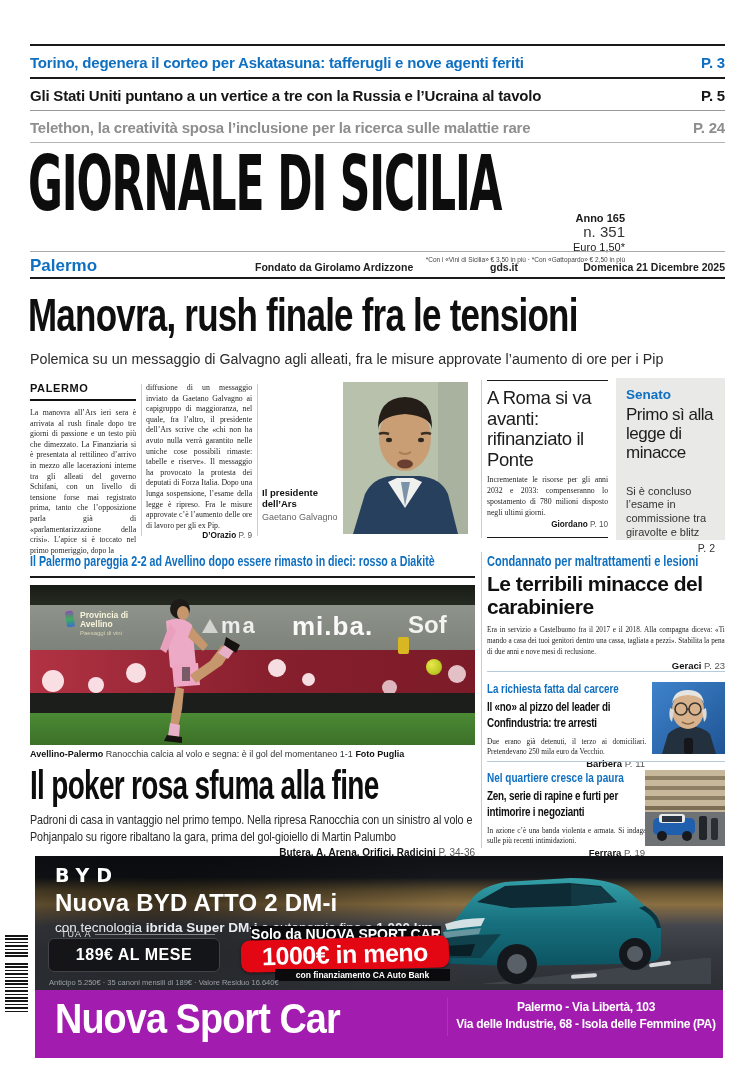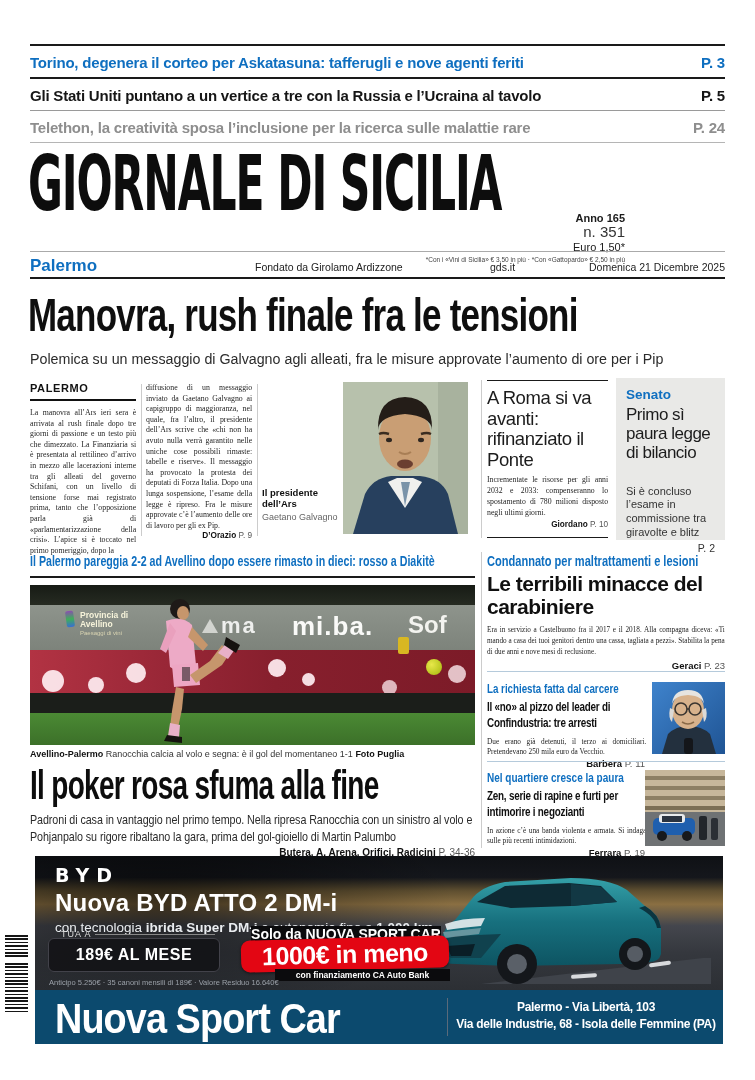--- a/index.html
+++ b/index.html
@@ -25,21 +25,21 @@
   .md-text{position:absolute;left:0;right:0;top:17px;text-align:center;font-family:"DejaVu Serif",serif;font-weight:700;font-size:19px;color:#d6001c;letter-spacing:-1px;}
   .md-line{position:absolute;left:18px;top:42px;width:22px;height:2px;background:#d6001c;border-radius:2px;box-shadow:0 2.5px 0 #1a8a30;}
   .mast-info{position:absolute;left:300px;top:212px;width:325px;text-align:right;color:#1a1a1a;line-height:1.1;}
   .mast-info .a{font-weight:700;font-size:11px;}
   .mast-info .n{font-size:15px;color:#333;}
   .mast-info .p{font-size:11px;}
   .mast-info .note{font-size:6.5px;color:#444;margin-top:3px;}
 
   
   .dl-ed{position:absolute;left:30px;top:256px;font-weight:700;font-size:17px;color:#0f6fc0;}
-  .dl-t{position:absolute;top:261px;font-size:10.5px;color:#222;}
+  .dl-t{position:absolute;top:261px;font-size:10.5px;color:#222;font-weight:bold;}
 
   
   .lead-h{position:absolute;left:28px;top:288px;font-weight:700;font-size:46px;color:#0f0f0f;letter-spacing:-1px;white-space:nowrap;transform:scaleX(0.76);transform-origin:0 0;}
   .lead-sub{position:absolute;left:30px;top:350px;font-size:15.5px;color:#2b2b2b;white-space:nowrap;transform:scaleX(0.92);transform-origin:0 0;}
 
   .serif{font-family:"Liberation Serif",serif;color:#1d1d1d;text-align:justify;}
   .colbody{font-size:9px;line-height:10.6px;transform:scaleX(0.87);transform-origin:0 0;}
   .seclabel{font-weight:700;font-size:11px;letter-spacing:0.6px;color:#111;border-bottom:2px solid #111;padding-bottom:5px;}
   .byline{font-size:9.5px;text-align:right;font-family:"Liberation Sans",sans-serif;}
   .byline b{color:#111;} .byline span{color:#555;}
@@ -79,21 +79,21 @@
   .byd-logo{position:absolute;left:20px;top:8px;color:#fff;font-weight:700;font-size:19px;letter-spacing:7px;font-family:"DejaVu Sans",sans-serif;}
   .ad-title{position:absolute;left:20px;top:33px;color:#fff;font-weight:700;font-size:24px;letter-spacing:0.2px;}
   .ad-sub{position:absolute;left:20px;top:64px;color:#e9ecef;font-size:13.5px;}
   .tua{position:absolute;left:26px;top:73px;color:#ddd;font-size:9px;letter-spacing:1px;}
   .tua-line{position:absolute;left:60px;top:78px;width:120px;height:1px;background:#888;}
   .price-box{position:absolute;left:13px;top:82px;width:170px;height:32px;background:rgba(18,18,22,0.88);border:1px solid #42424a;border-radius:6px;color:#fff;font-weight:700;font-size:16px;display:flex;align-items:center;justify-content:center;letter-spacing:0.5px;}
   .dealer-chip{position:absolute;left:216px;top:70px;width:190px;height:15px;background:#0b0b0d;color:#fff;font-size:14px;font-weight:700;display:flex;align-items:center;justify-content:center;}
   .red-box{position:absolute;left:206px;top:82px;width:208px;height:32px;background:#e30613;border-radius:9px;transform:rotate(-1.5deg);color:#fff;font-weight:800;font-size:25px;display:flex;align-items:center;justify-content:center;letter-spacing:-0.5px;box-shadow:0 1px 3px rgba(0,0,0,.5);}
   .fin-chip{position:absolute;left:240px;top:113px;width:175px;height:12px;background:#0b0b0d;color:#fff;font-size:8.5px;font-weight:700;display:flex;align-items:center;justify-content:center;}
   .legal{position:absolute;left:14px;top:122px;font-size:7.5px;color:#9aa0a8;}
-  .ad-bar{position:absolute;left:35px;top:990px;width:688px;height:54px;background:#0c4a6e;}
+  .ad-bar{position:absolute;left:35px;top:990px;width:688px;height:68px;background:#a21caf;}
   .dealer-name{position:absolute;left:20px;top:5px;color:#fff;font-weight:700;font-size:42px;letter-spacing:-1px;white-space:nowrap;transform:scaleX(0.9);transform-origin:0 0;}
   .bar-div{position:absolute;left:412px;top:8px;width:1px;height:38px;background:#5a6a7a;}
   .addr{position:absolute;left:420px;top:9px;width:262px;text-align:center;color:#fff;font-weight:700;font-size:12px;line-height:1.45;letter-spacing:-0.3px;}
 
   
   .barcode{position:absolute;left:5px;top:935px;width:23px;}
   .bseg{width:100%;background:repeating-linear-gradient(180deg,#161616 0 1.6px,#fff 1.6px 3.4px);}
 </style>
 </head>
 <body>
@@ -174,21 +174,21 @@
   <div class="hline" style="left:487px;top:380px;width:121px;"></div>
   <div class="ponte-h">A Roma si va avanti: rifinanziato il Ponte</div>
   <div class="abs serif" style="left:487px;top:474px;width:140px;font-size:9px;line-height:11px;transform:scaleX(0.865);transform-origin:0 0;">
     <span>Incrementate le risorse per gli anni 2032 e 2033: compenseranno lo spostamento di 780 milioni disposto negli ultimi giorni.</span>
     <div class="byline"><b>Giordano</b> <span>P. 10</span></div>
   </div>
   <div class="hline" style="left:487px;top:537px;width:121px;"></div>
 
   <div class="senato-box">
     <div class="senato-k">Senato</div>
-    <div class="senato-h">Primo sì paura legge di bilancio</div>
+    <div class="senato-h">Primo sì alla legge di minacce</div>
     <div class="senato-b">Si è concluso l’esame in commissione tra giravolte e blitz</div>
     <div class="senato-p">P. 2</div>
   </div>
 
   <div class="abs kick nowrap sx" style="left:30px;top:552px;font-size:15px;transform:scaleX(0.71);">Il Palermo pareggia 2-2 ad Avellino dopo essere rimasto in dieci: rosso a Diakitè</div>
   <div class="rule" style="left:30px;top:576px;width:445px;height:1.5px;"></div>
 
   <div class="sphoto">
     <div class="band" style="top:0;height:20px;background:linear-gradient(180deg,#171b15,#262b22);"></div>
     <div class="band" style="top:20px;height:45px;background:linear-gradient(180deg,#8e948c,#7d837b);"></div>

